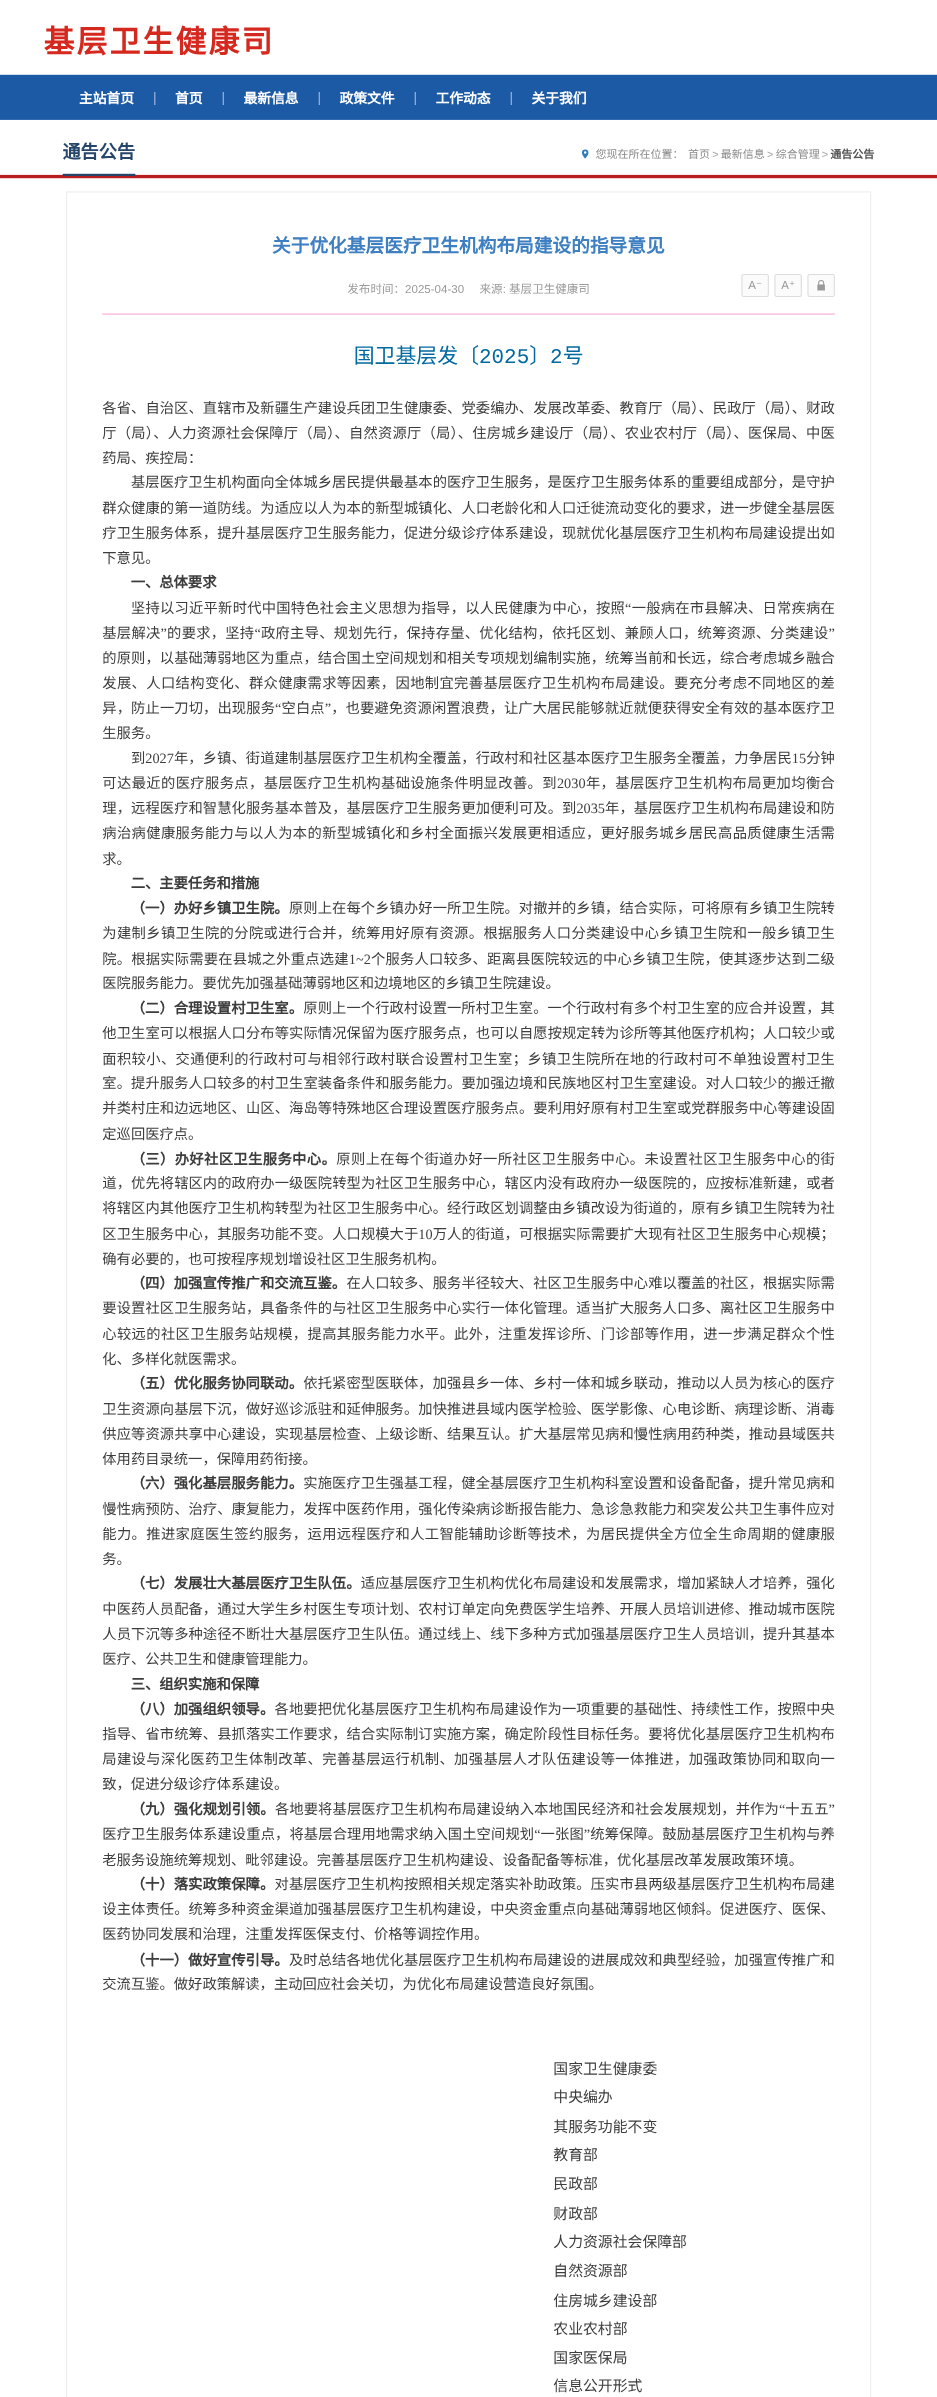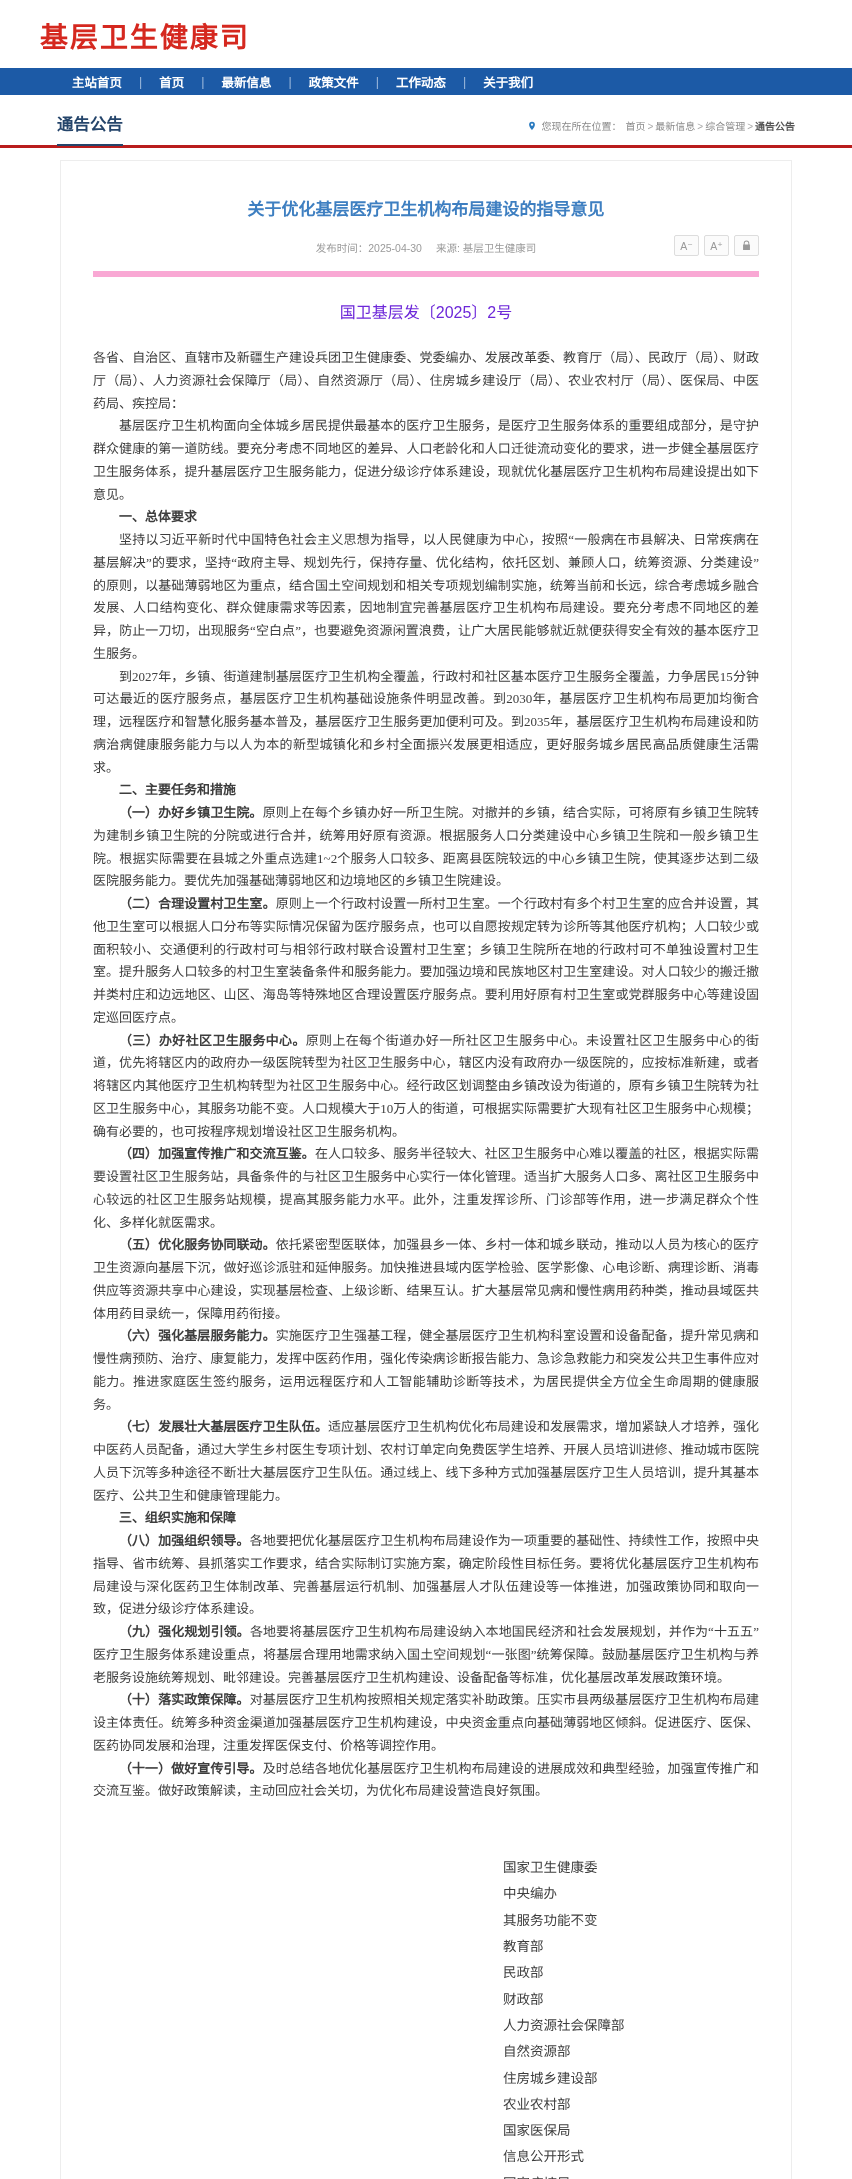--- a/index.html
+++ b/index.html
@@ -22,21 +22,21 @@
   .logo{
     color:var(--brand-red);
     font-size:28px;
     font-weight:bold;
     letter-spacing:2px;
   }
 
   
   .main-nav{
     background:var(--nav-blue);
-    height:27px;
+    height:41px;
     display:flex;
     align-items:center;
     padding-left:55px;
     color:#fff;
     font-size:12.5px;
     font-weight:bold;
   }
   .nav-item{padding:0 17px;cursor:pointer;white-space:nowrap;}
   .nav-sep{color:#9db9dc;font-weight:normal;}
 
@@ -83,21 +83,21 @@
     font-size:17px;
     font-weight:bold;
     margin:8px 0 20px 0;
   }
   .meta-row{
     position:relative;
     text-align:center;
     color:#9a9a9a;
     font-size:10.5px;
     padding-bottom:16px;
-    border-bottom:6px solid #f9a8d4;
+    border-bottom:1px solid #f9a8d4;
   }
   .meta-row .sep{display:inline-block;width:14px;}
   .tools{
     position:absolute;
     right:0;
     top:-5px;
     display:flex;
     gap:5px;
   }
   .tool-btn{
@@ -108,23 +108,23 @@
     font-size:10.5px;
     color:#999;
     display:flex;align-items:center;justify-content:center;
     cursor:pointer;
     padding:0;
     font-family:"Liberation Sans","DejaVu Sans",sans-serif;
   }
 
   .doc-number{
     text-align:center;
-    font-family:Liberation Sans, sans-serif;
-    font-size:16px;
-    color:#6d28d9;
+    font-family:Liberation Mono, monospace;
+    font-size:19px;
+    color:#0369a1;
     margin:22px 0 24px 0;
   }
 
   .body-text p{
     font-family:"Liberation Serif","DejaVu Serif",serif;
     font-size:13px;
     line-height:1.75;
     color:#3d3d3d;
     text-align:justify;
     margin:0;
@@ -220,21 +220,21 @@
             <path d="M6 10V7a6 6 0 0 1 12 0v3h1.5v12h-15V10H6zm2 0h8V7a4 4 0 0 0-8 0v3z" fill="#9a9a9a"></path>
           </svg>
         </button>
       </span>
     </div>
 
     <div class="doc-number">国卫基层发〔2025〕2号</div>
 
     <div class="body-text" id="bodyText">
         <p class="salutation">各省、自治区、直辖市及新疆生产建设兵团卫生健康委、党委编办、发展改革委、教育厅（局）、民政厅（局）、财政厅（局）、人力资源社会保障厅（局）、自然资源厅（局）、住房城乡建设厅（局）、农业农村厅（局）、医保局、中医药局、疾控局：</p>
-        <p>基层医疗卫生机构面向全体城乡居民提供最基本的医疗卫生服务，是医疗卫生服务体系的重要组成部分，是守护群众健康的第一道防线。要充分考虑不同地区的差异、人口老龄化和人口迁徙流动变化的要求，进一步健全基层医疗卫生服务体系，提升基层医疗卫生服务能力，促进分级诊疗体系建设，现就优化基层医疗卫生机构布局建设提出如下意见。</p>
+        <p>基层医疗卫生机构面向全体城乡居民提供最基本的医疗卫生服务，是医疗卫生服务体系的重要组成部分，是守护群众健康的第一道防线。为适应以人为本的新型城镇化、人口老龄化和人口迁徙流动变化的要求，进一步健全基层医疗卫生服务体系，提升基层医疗卫生服务能力，促进分级诊疗体系建设，现就优化基层医疗卫生机构布局建设提出如下意见。</p>
         <p class="heading">一、总体要求</p>
         <p>坚持以习近平新时代中国特色社会主义思想为指导，以人民健康为中心，按照“一般病在市县解决、日常疾病在基层解决”的要求，坚持“政府主导、规划先行，保持存量、优化结构，依托区划、兼顾人口，统筹资源、分类建设”的原则，以基础薄弱地区为重点，结合国土空间规划和相关专项规划编制实施，统筹当前和长远，综合考虑城乡融合发展、人口结构变化、群众健康需求等因素，因地制宜完善基层医疗卫生机构布局建设。要充分考虑不同地区的差异，防止一刀切，出现服务“空白点”，也要避免资源闲置浪费，让广大居民能够就近就便获得安全有效的基本医疗卫生服务。</p>
         <p>到2027年，乡镇、街道建制基层医疗卫生机构全覆盖，行政村和社区基本医疗卫生服务全覆盖，力争居民15分钟可达最近的医疗服务点，基层医疗卫生机构基础设施条件明显改善。到2030年，基层医疗卫生机构布局更加均衡合理，远程医疗和智慧化服务基本普及，基层医疗卫生服务更加便利可及。到2035年，基层医疗卫生机构布局建设和防病治病健康服务能力与以人为本的新型城镇化和乡村全面振兴发展更相适应，更好服务城乡居民高品质健康生活需求。</p>
         <p class="heading">二、主要任务和措施</p>
         <p><span class="item-lead">（一）办好乡镇卫生院。</span>原则上在每个乡镇办好一所卫生院。对撤并的乡镇，结合实际，可将原有乡镇卫生院转为建制乡镇卫生院的分院或进行合并，统筹用好原有资源。根据服务人口分类建设中心乡镇卫生院和一般乡镇卫生院。根据实际需要在县城之外重点选建1~2个服务人口较多、距离县医院较远的中心乡镇卫生院，使其逐步达到二级医院服务能力。要优先加强基础薄弱地区和边境地区的乡镇卫生院建设。</p>
         <p><span class="item-lead">（二）合理设置村卫生室。</span>原则上一个行政村设置一所村卫生室。一个行政村有多个村卫生室的应合并设置，其他卫生室可以根据人口分布等实际情况保留为医疗服务点，也可以自愿按规定转为诊所等其他医疗机构；人口较少或面积较小、交通便利的行政村可与相邻行政村联合设置村卫生室；乡镇卫生院所在地的行政村可不单独设置村卫生室。提升服务人口较多的村卫生室装备条件和服务能力。要加强边境和民族地区村卫生室建设。对人口较少的搬迁撤并类村庄和边远地区、山区、海岛等特殊地区合理设置医疗服务点。要利用好原有村卫生室或党群服务中心等建设固定巡回医疗点。</p>
         <p><span class="item-lead">（三）办好社区卫生服务中心。</span>原则上在每个街道办好一所社区卫生服务中心。未设置社区卫生服务中心的街道，优先将辖区内的政府办一级医院转型为社区卫生服务中心，辖区内没有政府办一级医院的，应按标准新建，或者将辖区内其他医疗卫生机构转型为社区卫生服务中心。经行政区划调整由乡镇改设为街道的，原有乡镇卫生院转为社区卫生服务中心，其服务功能不变。人口规模大于10万人的街道，可根据实际需要扩大现有社区卫生服务中心规模；确有必要的，也可按程序规划增设社区卫生服务机构。</p>
         <p><span class="item-lead">（四）加强宣传推广和交流互鉴。</span>在人口较多、服务半径较大、社区卫生服务中心难以覆盖的社区，根据实际需要设置社区卫生服务站，具备条件的与社区卫生服务中心实行一体化管理。适当扩大服务人口多、离社区卫生服务中心较远的社区卫生服务站规模，提高其服务能力水平。此外，注重发挥诊所、门诊部等作用，进一步满足群众个性化、多样化就医需求。</p>
         <p><span class="item-lead">（五）优化服务协同联动。</span>依托紧密型医联体，加强县乡一体、乡村一体和城乡联动，推动以人员为核心的医疗卫生资源向基层下沉，做好巡诊派驻和延伸服务。加快推进县域内医学检验、医学影像、心电诊断、病理诊断、消毒供应等资源共享中心建设，实现基层检查、上级诊断、结果互认。扩大基层常见病和慢性病用药种类，推动县域医共体用药目录统一，保障用药衔接。</p>
         <p><span class="item-lead">（六）强化基层服务能力。</span>实施医疗卫生强基工程，健全基层医疗卫生机构科室设置和设备配备，提升常见病和慢性病预防、治疗、康复能力，发挥中医药作用，强化传染病诊断报告能力、急诊急救能力和突发公共卫生事件应对能力。推进家庭医生签约服务，运用远程医疗和人工智能辅助诊断等技术，为居民提供全方位全生命周期的健康服务。</p>

